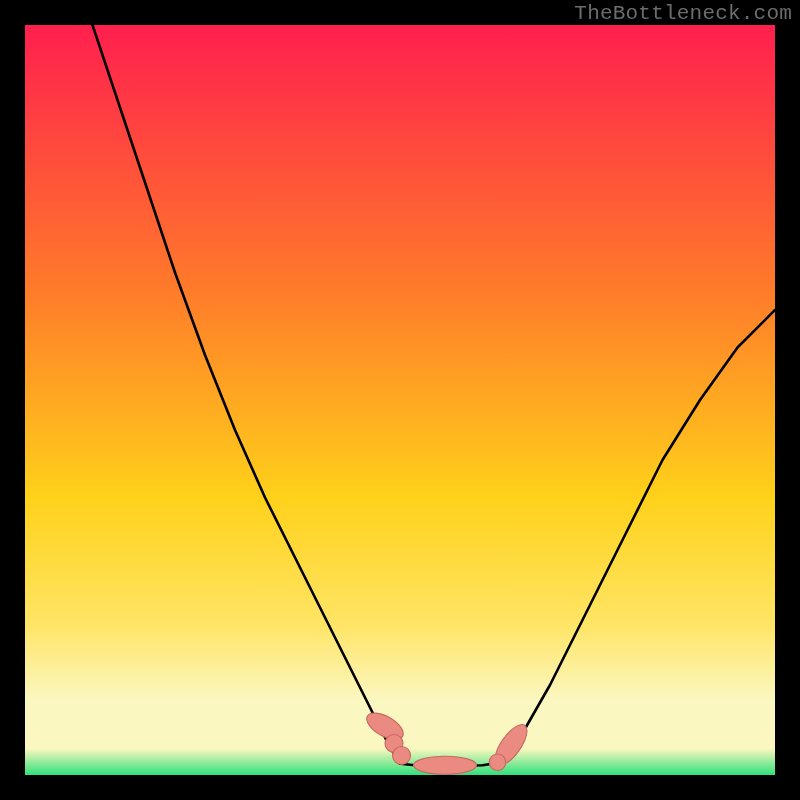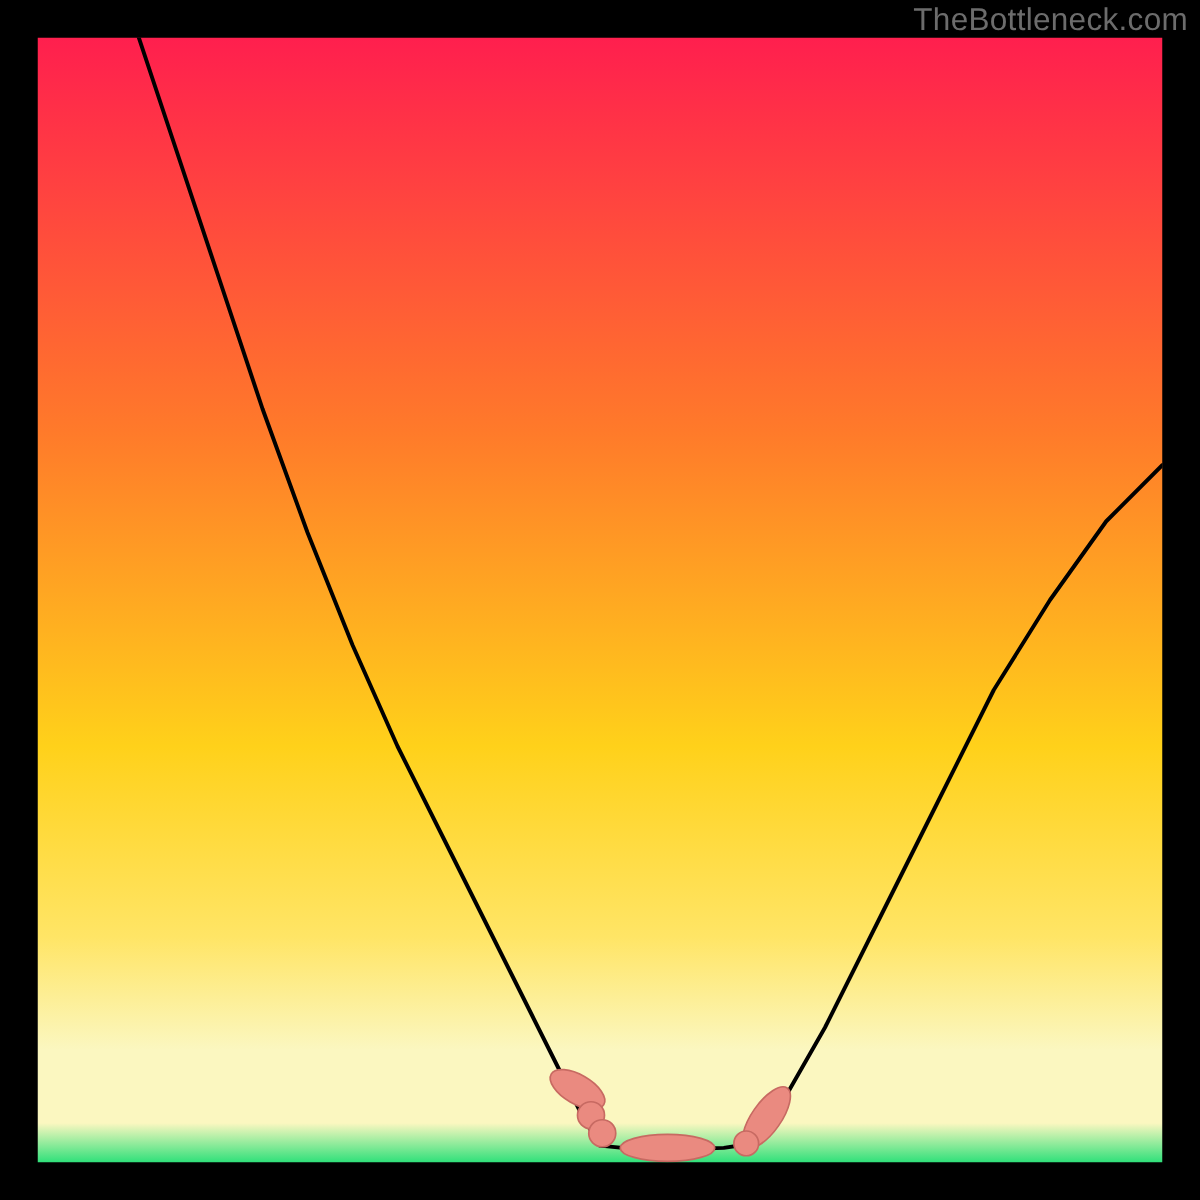--- a/index.html
+++ b/index.html
@@ -9,20 +9,21 @@
     height: 800px;
     overflow: hidden;
     font-family: Arial, Helvetica, sans-serif;
     background: #000;
   }
   .stage {
     position: relative;
     width: 800px;
     height: 800px;
     background: #000;
+    font-family: Liberation Mono, monospace;
   }
   .plot {
     position: absolute;
     left: 25px;
     top: 25px;
     width: 750px;
     height: 750px;
   }
   .gradient {
     position: absolute;

